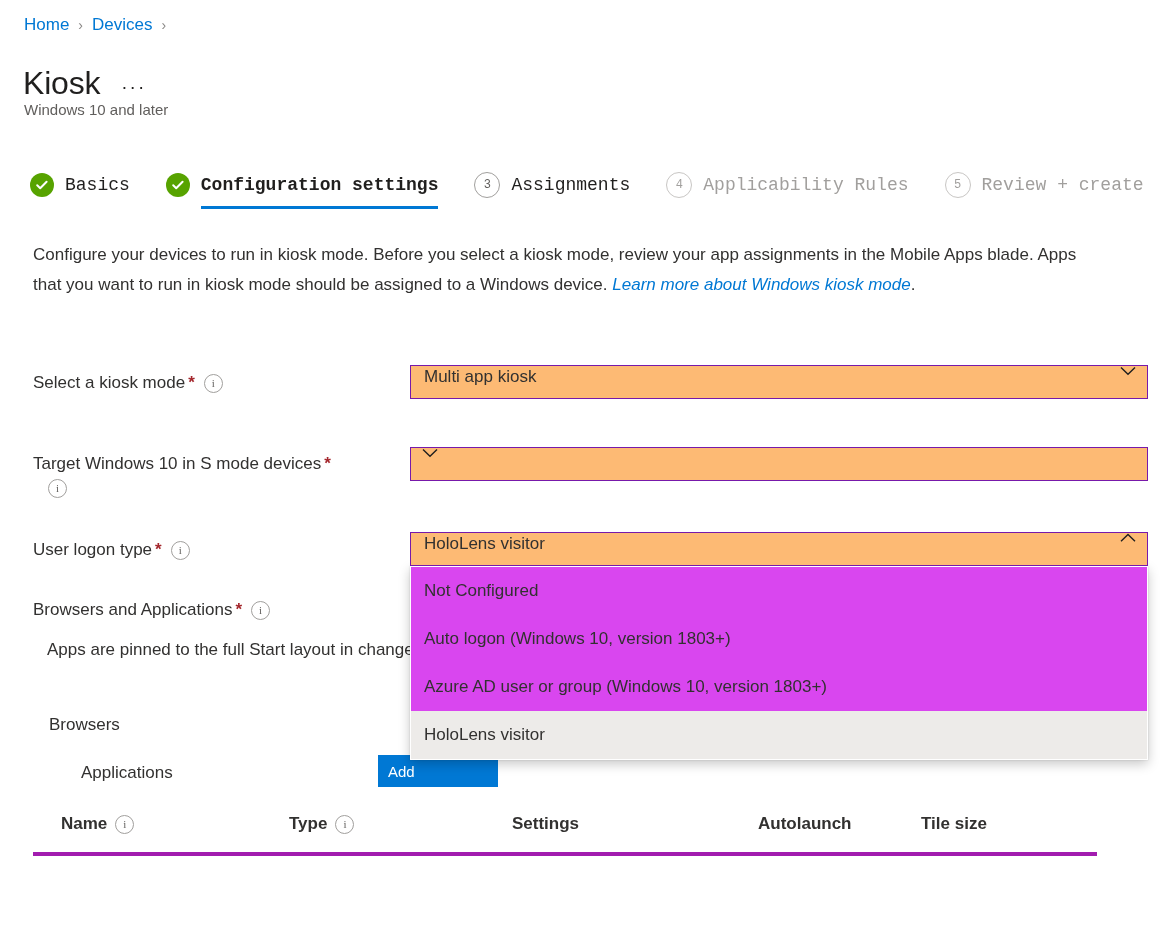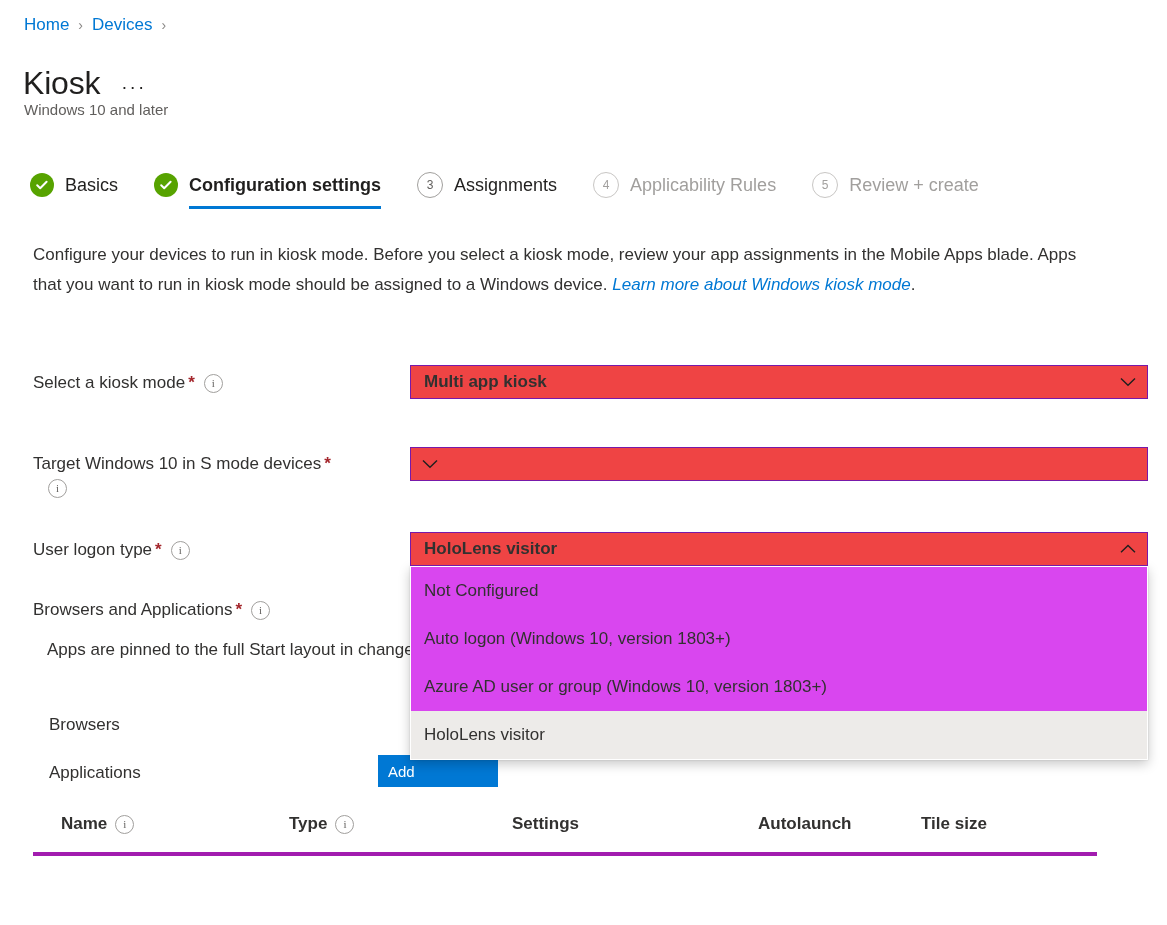--- a/index.html
+++ b/index.html
@@ -84,20 +84,21 @@
     align-items: center;
   }
   .step {
     display: flex;
     align-items: center;
     gap: 11px;
     padding: 0 0 12px 0;
     margin-right: 36px;
     position: relative;
     cursor: pointer;
+    font-family: Liberation Mono, monospace;
   }
   .step.disabled { cursor: default; }
   .step-badge {
     width: 24px; height: 24px;
     border-radius: 50%;
     display: flex;
     align-items: center;
     justify-content: center;
     font-size: 12px;
     flex: none;
@@ -174,25 +175,24 @@
   }
 
   
   .dropdown {
     position: absolute;
     left: 410px;
     width: 738px;
     height: 34px;
     border: 1px solid #8a3ffc00;
     box-sizing: border-box;
-    background: #ef4444;
-    display: flex;
-    align-items: center;
-    cursor: pointer;
-    font-weight: bold;
+    background: #fdba74;
+    display: flex;
+    align-items: flex-start;
+    cursor: pointer;
   }
   .dropdown.purple { border: 1px solid #7719aa; }
   .dd-value {
     flex: 1;
     padding-left: 13px;
     font-size: 17px;
     color: #323130;
     line-height: 22px;
     white-space: nowrap;
     overflow: hidden;
@@ -384,21 +384,21 @@
 </div>
 
 <div class="form-label" style="left:33px; top:598px;">
   <span>Browsers and Applications</span><span class="req">*</span><span class="info-icon">i</span>
 </div>
 <div class="ba-help">
   <span>Apps are pinned to the full Start layout in </span><span>change its display order. </span><a class="inline-link">Learn more</a><span>.</span>
 </div>
 
 <div class="sub-row" style="top:713px;">Browsers</div>
-<div class="sub-row" style="top:761px;">Applications</div>
+<div class="sub-row" style="top:761px;margin-left:32px;">Applications</div>
 
 <button class="blue-btn">Add</button>
 
 <div class="dd-list">
   <div class="dd-option">Not Configured</div>
   <div class="dd-option">Auto logon (Windows 10, version 1803+)</div>
   <div class="dd-option">Azure AD user or group (Windows 10, version 1803+)</div>
   <div class="dd-option selected">HoloLens visitor</div>
 </div>
 

